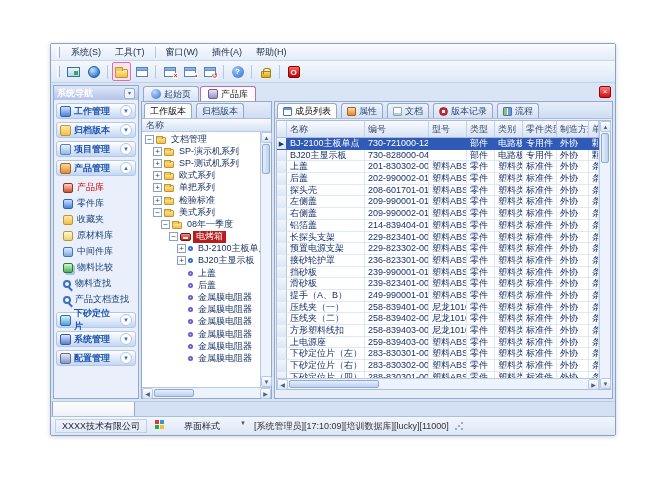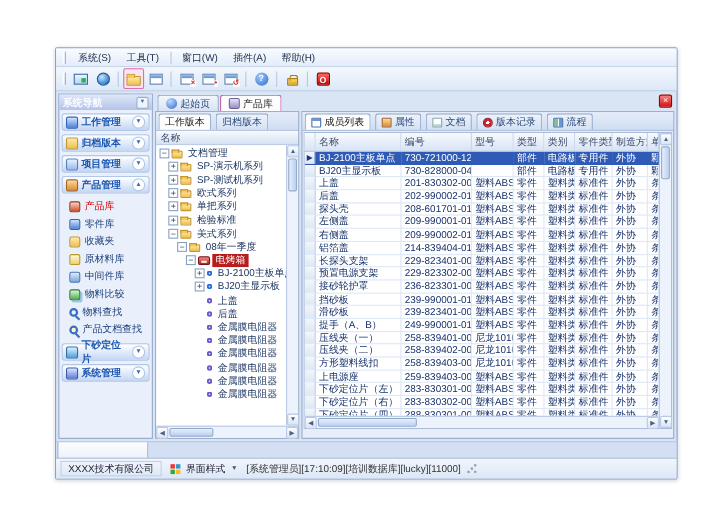--- a/index.html
+++ b/index.html
@@ -137,21 +137,21 @@
   .grow.sel .gcell.rowsel-cell{background:linear-gradient(#f2f6fc,#dde7f5);color:#1a3a77}
   .panelrest{flex:1}
 
   
   .msgstrip{height:15px;flex:none;display:flex;align-items:flex-start;padding-left:1px;background:#d3dff2;border-top:1px solid #b9c9e0}
   .msgtab{height:32px;display:flex;align-items:flex-end;gap:19px;padding:0 8px;background:linear-gradient(#fdfdfe,#dbe5f4);border:1px solid #93a9c9;border-top:none;border-radius:0 0 3px 3px;color:#2a4a7b}
   .mti{width:10px;height:7px;background:linear-gradient(#ffeaa9,#f1be47);border:1px solid #c2952f;border-radius:1px}
   .statusbar{height:19px;flex:none;display:flex;align-items:center;background:linear-gradient(#f2f6fd,#dce7f6);border-top:1px solid #aebfdc;padding:0 4px;gap:3px}
   .sbsec{border:1px solid #c2d0e6;height:14px;display:flex;align-items:center;padding:0 6px;color:#223;white-space:nowrap}
   .sbsec.op{flex:1}
-  .stylebox{display:flex;align-items:center;gap:5px;border:1px solid transparent;padding:0 4px;height:14px}
+  .stylebox{display:flex;gap:20px;border:1px solid transparent;padding:0 4px;height:14px}
   .i-style{width:9px;height:9px;display:grid;grid-template-columns:1fr 1fr;grid-template-rows:1fr 1fr;gap:1px}
   .i-style b{background:#e33}.i-style b:nth-child(2){background:#39c}.i-style b:nth-child(3){background:#3a3}.i-style b:nth-child(4){background:#fb2}
   .stylearrow{font-size:6px;color:#456}
   .session{color:#333;white-space:nowrap}
   .rgrip{width:10px;height:10px;margin-left:2px;background:
     radial-gradient(circle at 8px 2px,#9ab 1px,transparent 1.5px),
     radial-gradient(circle at 8px 8px,#9ab 1px,transparent 1.5px),
     radial-gradient(circle at 2px 8px,#9ab 1px,transparent 1.5px),
     radial-gradient(circle at 5px 5px,#9ab 1px,transparent 1.5px)}
 </style>
@@ -276,20 +276,25 @@
             </div>
           </div>
           <div class="group-h">
             <span class="gi i-g-craft"></span>
             <span>下砂定位片</span>
             <span class="chev">▼</span>
           </div>
           <div class="group-h">
             <span class="gi i-g-sys"></span>
             <span>系统管理</span>
+            <span class="chev">▼</span>
+          </div>
+          <div class="group-h">
+            <span class="gi i-g-conf"></span>
+            <span>配置管理</span>
             <span class="chev">▼</span>
           </div>
         </div>
     </div>
 
     <div class="main">
       <div class="doctabs">
         <span style="display:flex;align-items:flex-end;gap:1px">
             <span class="doctab">
               <span class="dti i-start"></span>

